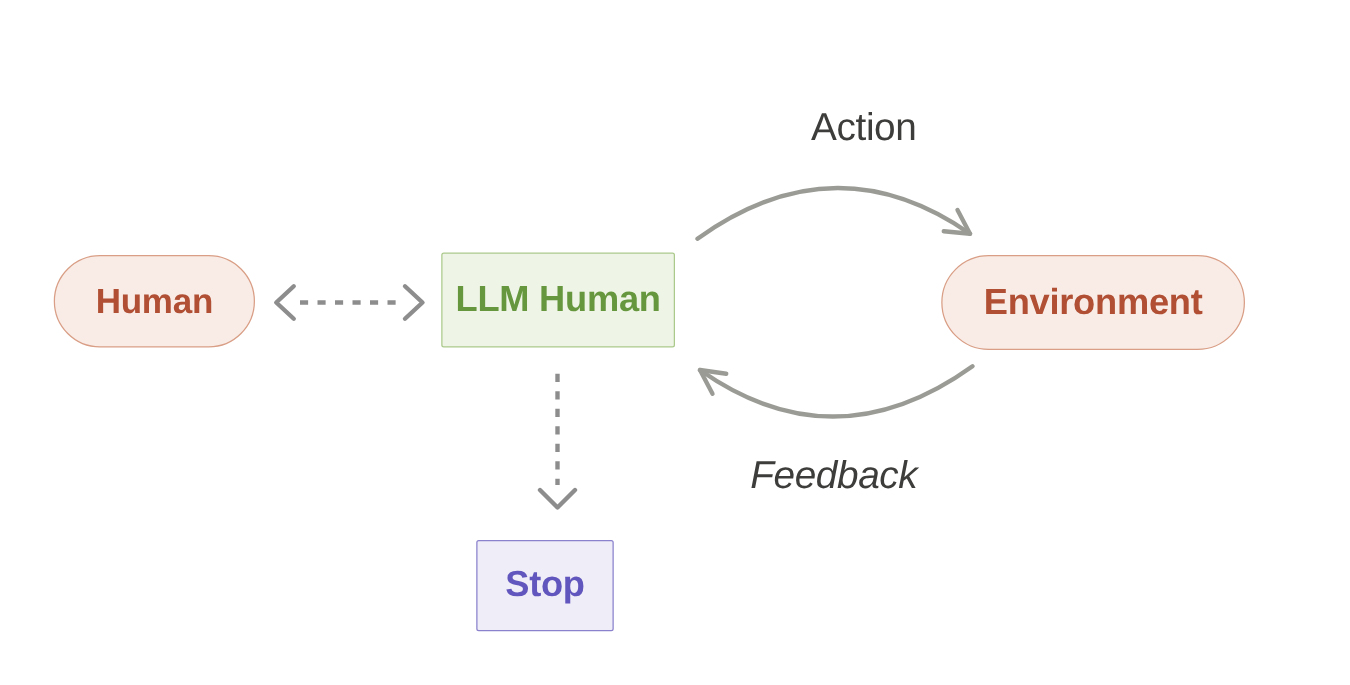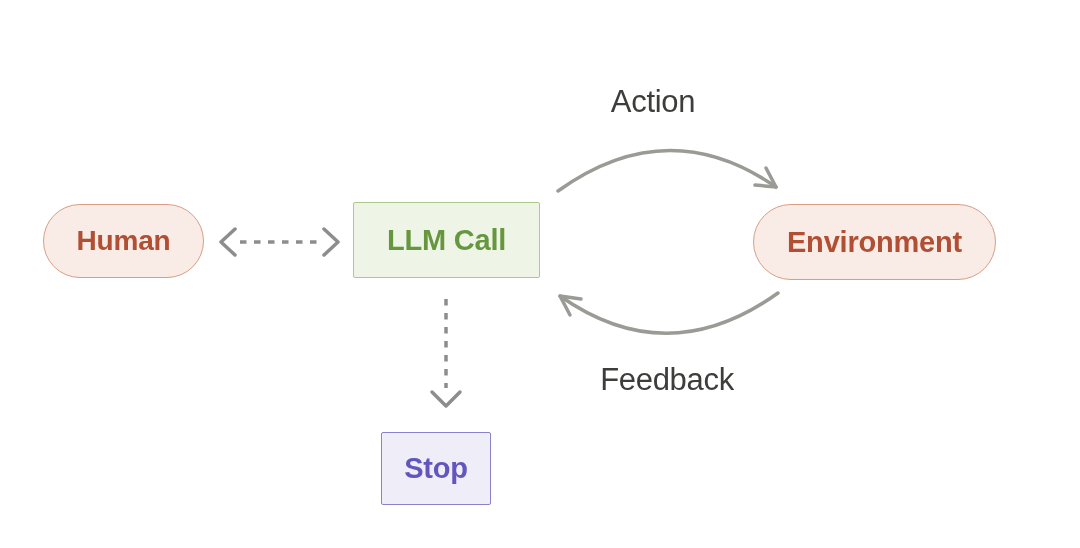--- a/index.html
+++ b/index.html
@@ -92,22 +92,22 @@
   }
   .edge-label {
     position: absolute;
     width: 220px;
     text-align: center;
     font-size: 31px;
     font-weight: normal;
     color: var(--edge-label-text);
     letter-spacing: -0.3px;
   }
-  .edge-label-action { left: 543px; top: 84px; text-align: center; }
-  .edge-label-feedback { left: 557px; top: 362px; }
+  .edge-label-action { left: 581px; top: 84px; text-align: center; }
+  .edge-label-feedback { left: 557px; top: 362px; font-style: italic; }
 </style>
 </head>
 <body>
 
 <div class="canvas">
 
   <svg class="arrows-layer" viewBox="0 0 1080 548" aria-hidden="true">
 
     <g>
       <path class="solid-edge" d="M 558 191 Q 668 112 776 187"></path>
@@ -129,21 +129,21 @@
       <path class="dashed-edge" d="M 446 299 L 446 388"></path>
       <path class="chevron" d="M 432 392 L 446 406 L 460 392"></path>
     </g>
   </svg>
 
   <div class="node node-human">
     <span>Human</span>
   </div>
 
   <div class="node node-llm-call">
-    <span>LLM Call</span>
+    <span>LLM Human</span>
   </div>
 
   <div class="node node-environment">
     <span>Environment</span>
   </div>
 
   <div class="node node-stop">
     <span>Stop</span>
   </div>
 

